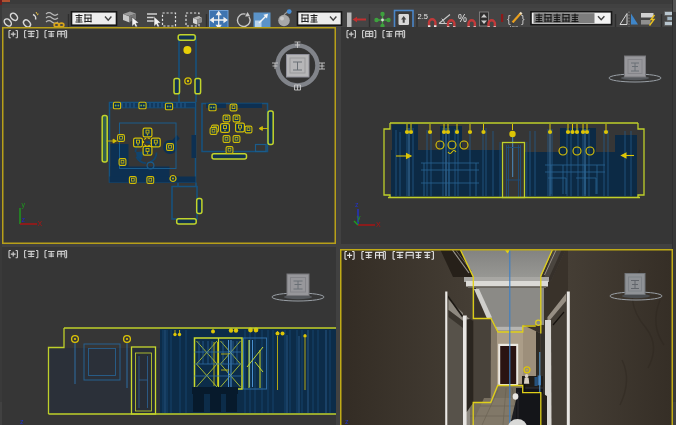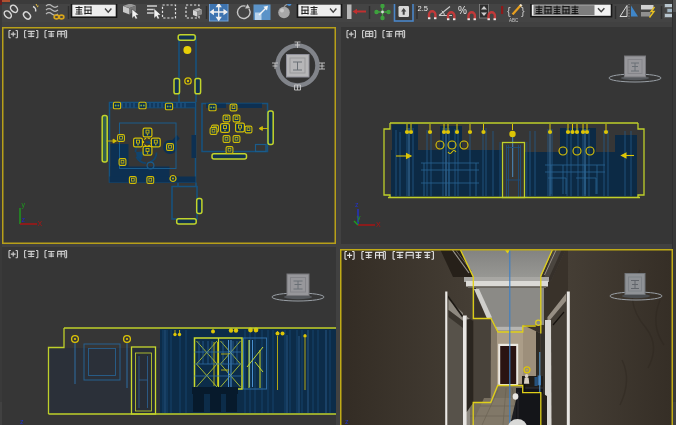--- a/index.html
+++ b/index.html
@@ -1,17 +1,17 @@
 <!DOCTYPE html>
 <html><head>
 <meta charset="utf-8">
 <style>
 html,body{margin:0;padding:0}
 body{width:676px;height:425px;position:relative;background:#414141;font-family:"Liberation Sans",sans-serif;overflow:hidden}
-#tb{position:absolute;left:0;top:0;width:548px;height:22px;background:#444444}
+#tb{position:absolute;left:0;top:8px;width:548px;height:22px;background:#444444}
 .vp{position:absolute}
 svg{display:block}
 </style>
 </head>
 <body>
 <div id="tb">
 <svg width="676" height="22" viewBox="0 0 676 22">
 <defs>
 <g id="hzd" fill="none" stroke-linecap="square">
 <path d="M1,1.5 H7 M4,0.5 V8 M1.5,3.8 H6.5 M1.5,6 H6.5 M1,8 H7"></path>

